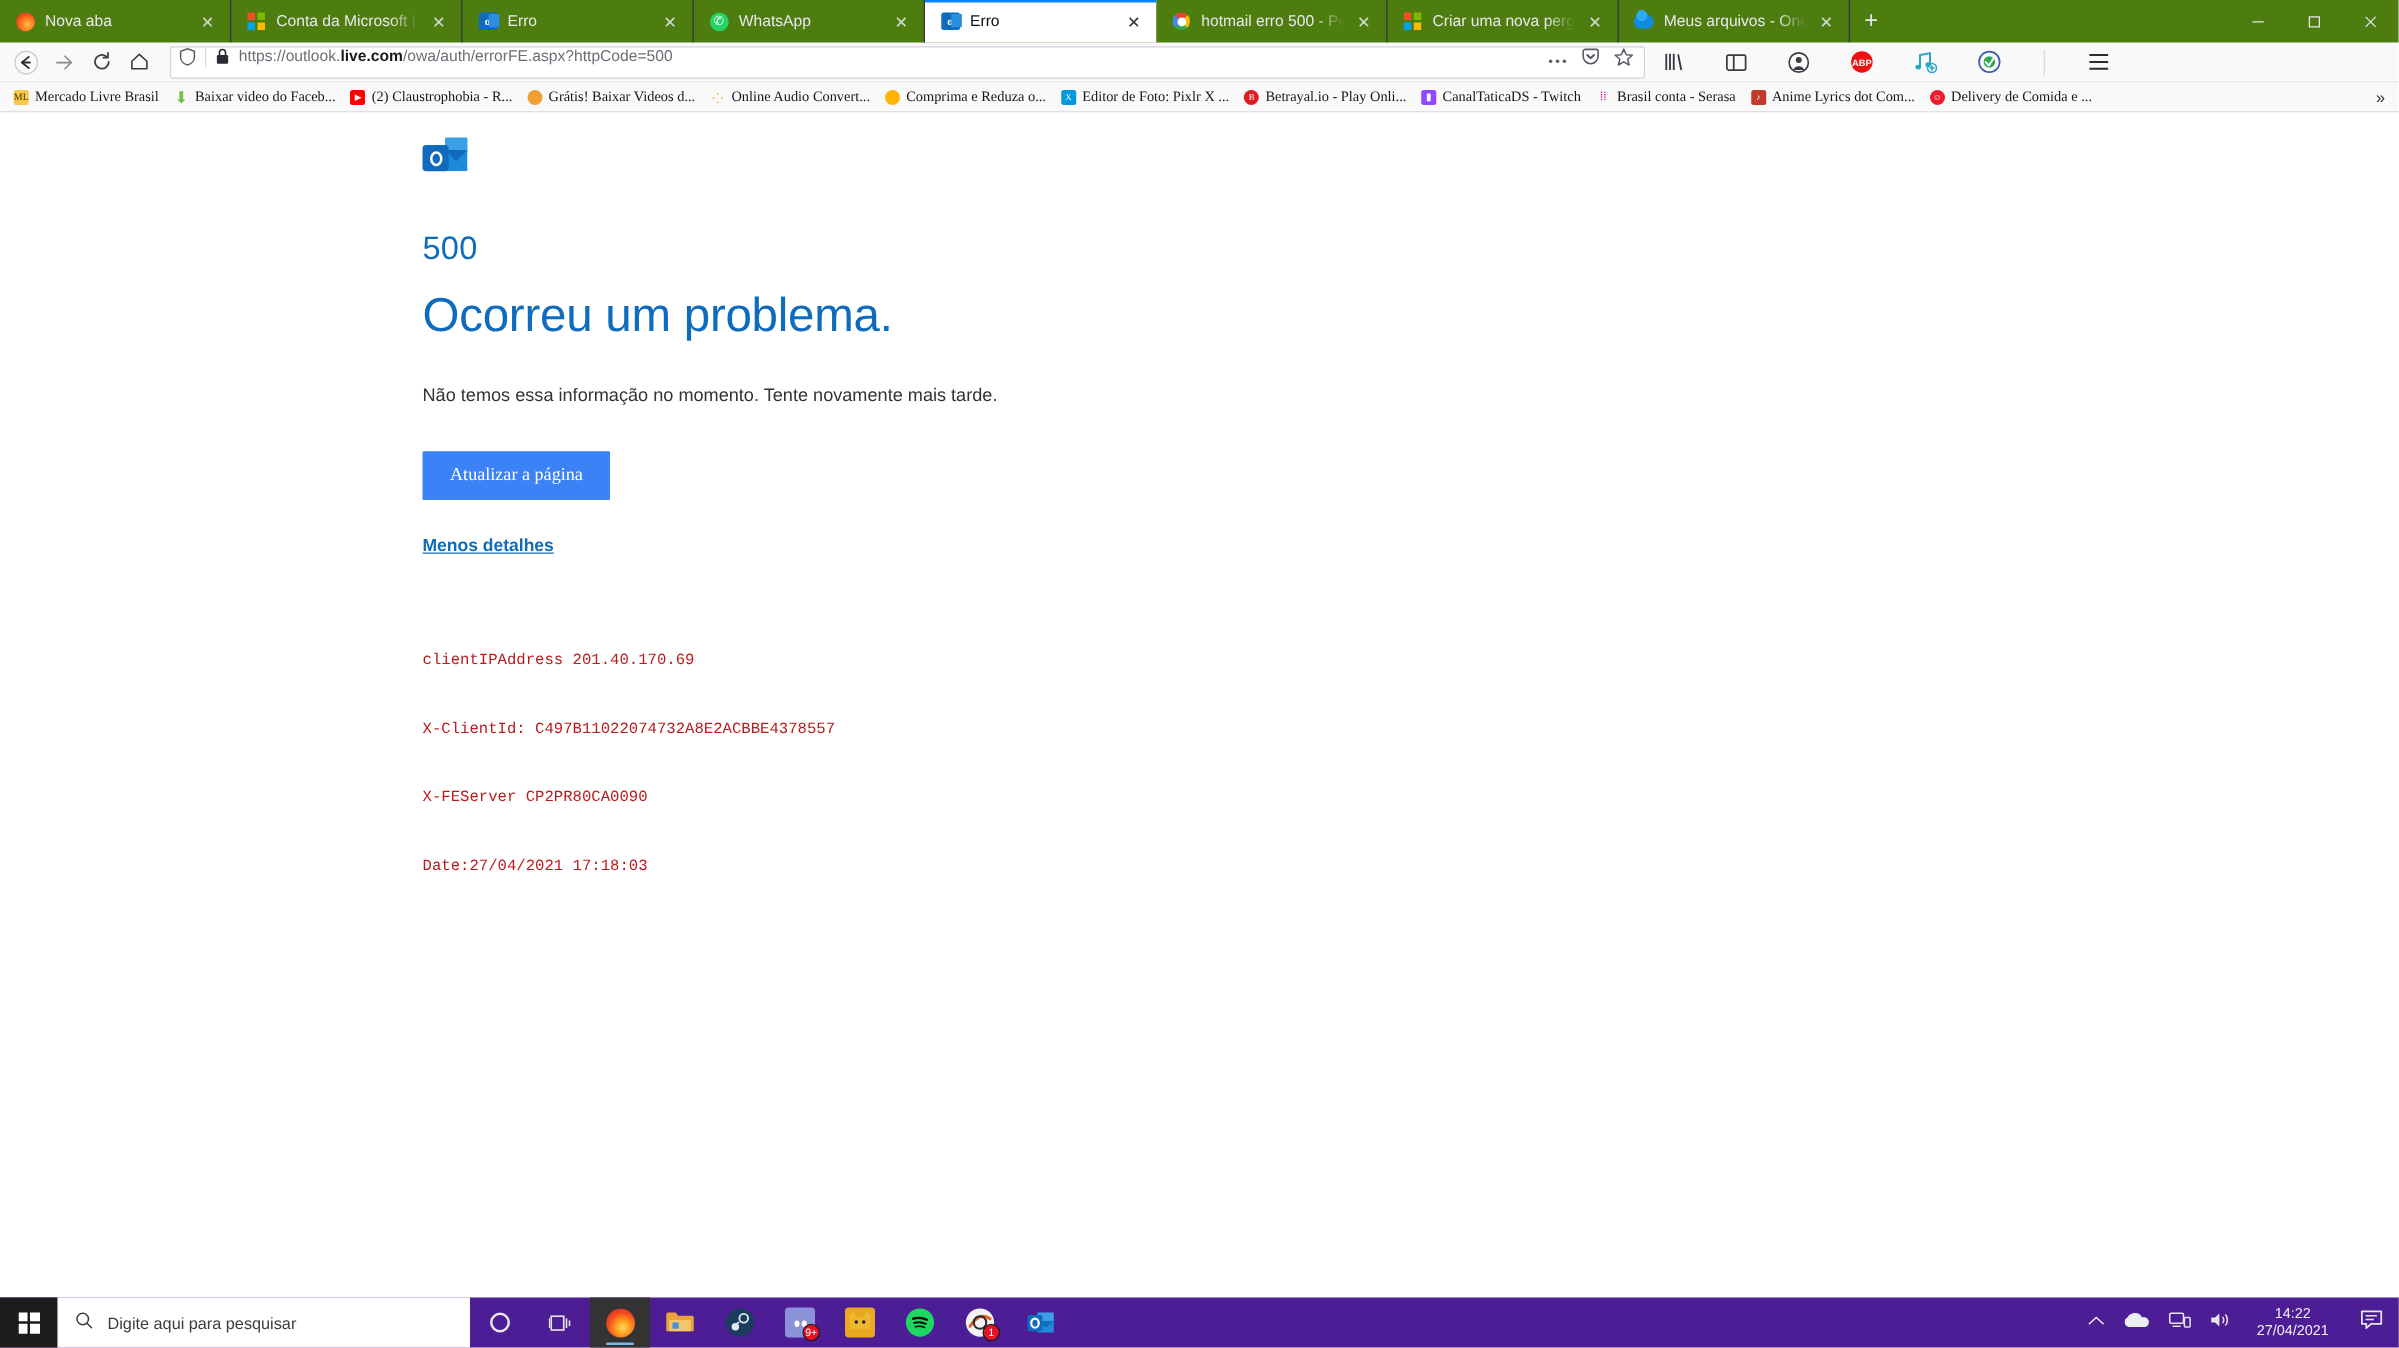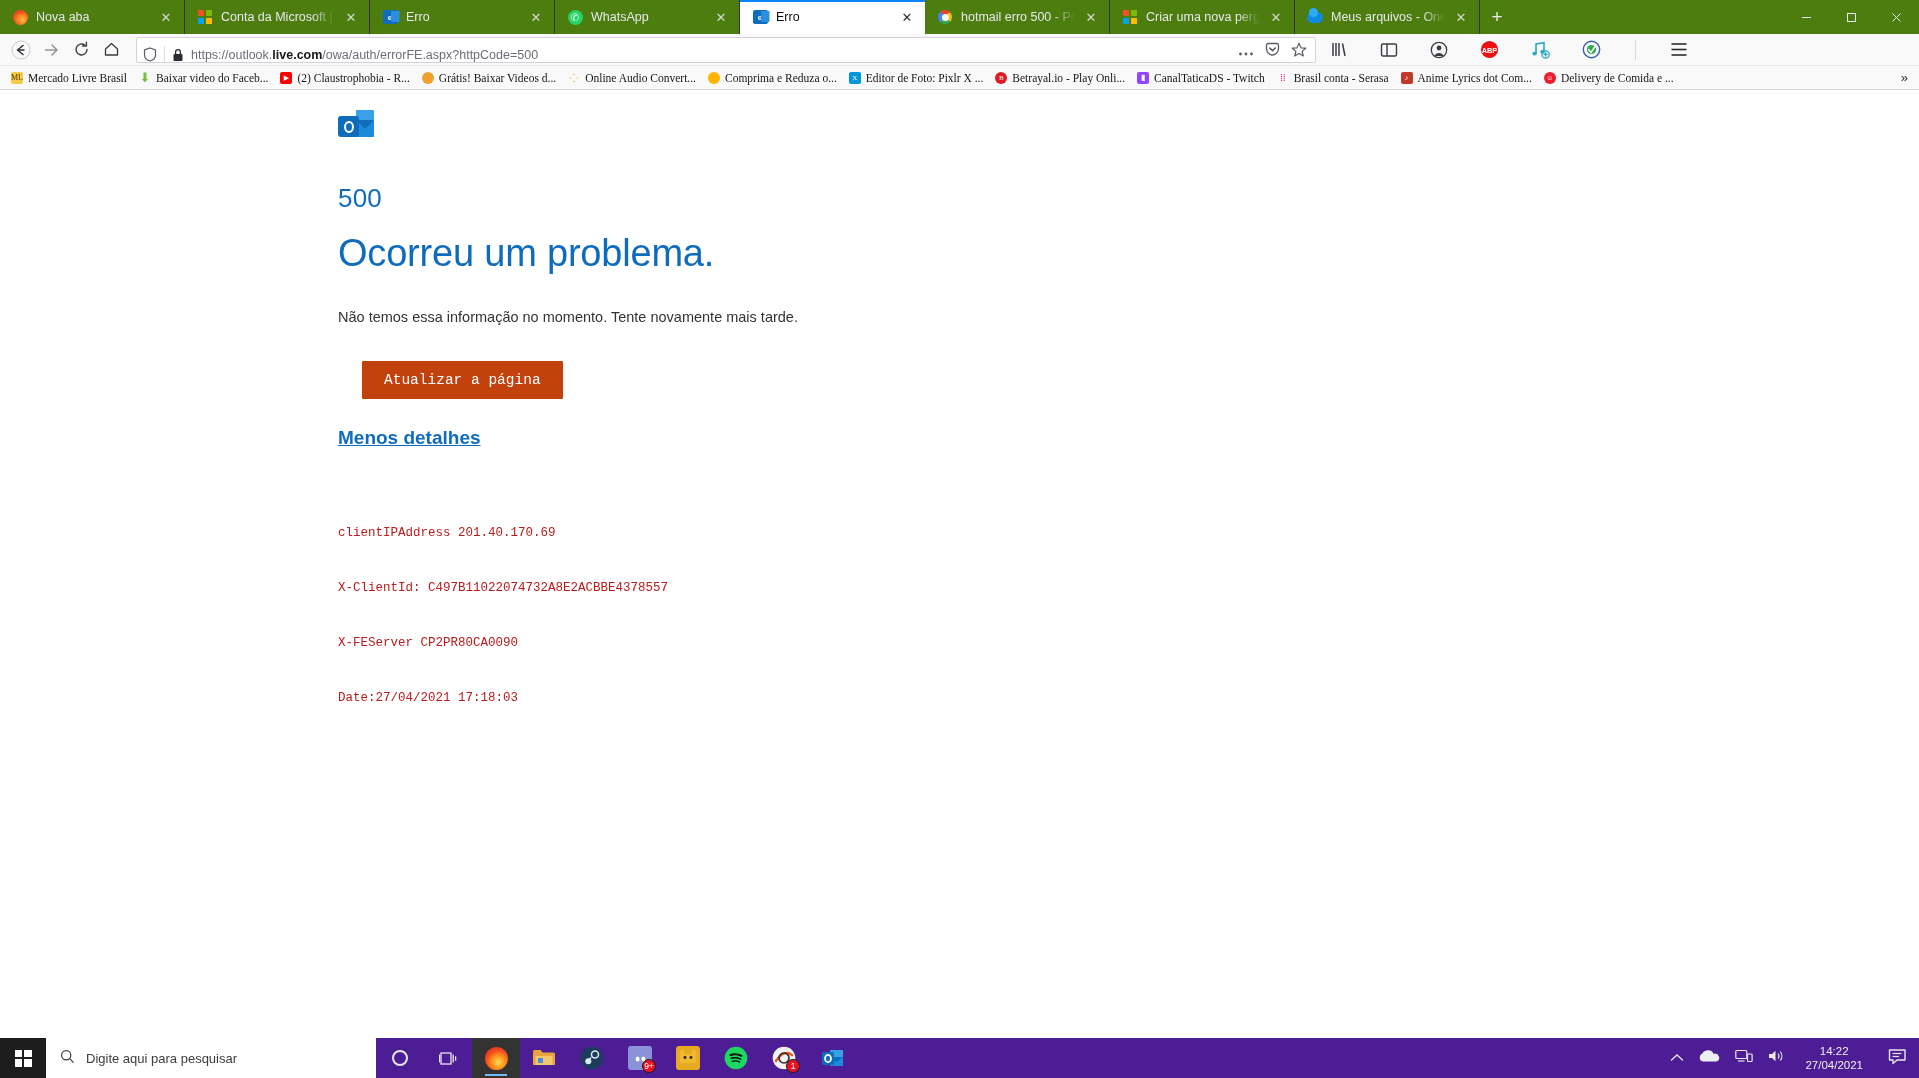--- a/index.html
+++ b/index.html
@@ -135,21 +135,21 @@
   }
   .navbtn.back { color:#2b2b33; }
   .urlbar {
     flex: 1 1 auto;
     height: 26px;
     margin: 0 8px 0 10px;
     background: #ffffff;
     border: 1px solid #d2d2d7;
     border-radius: 2px;
     display: flex;
-    align-items: flex-end;
+    align-items: flex-start;
     padding: 0 6px;
     gap: 7px;
     max-width: 1180px;
   }
   .url-shield { color:#6a6a75; display:flex; align-items:center; }
   .url-sep { width:1px; height:16px; background:#dcdce0; }
   .url-lock { color:#2b2b33; display:flex; align-items:center; }
   .url-text {
     flex:1 1 auto;
     font-size: 12.5px;
@@ -235,33 +235,32 @@
     margin-bottom: 34px;
     letter-spacing: -0.2px;
   }
   .subtext {
     font-size: 14.5px;
     color: #333333;
     margin-bottom: 36px;
   }
   .btn-primary {
     display: inline-block;
-    background: #c2410c;
+    background: #3b82f6;
     color: #ffffff;
     font-size: 14.5px;
     padding: 11px 22px;
     border: none;
     border-radius: 1px;
     margin-bottom: 28px;
-    font-family: Liberation Mono, monospace;
-    margin-left: 24px;
+    font-family: Liberation Serif, serif;
   }
   .details-link {
     display:block;
-    font-size: 19px;
+    font-size: 14px;
     color: #0f6cbd;
     font-weight: 700;
     margin-bottom: 38px;
   }
   .diag {
     font-family: "Liberation Mono", monospace;
     font-size: 12.5px;
     color: #b91c1c;
     line-height: 1.47;
     white-space: pre;

